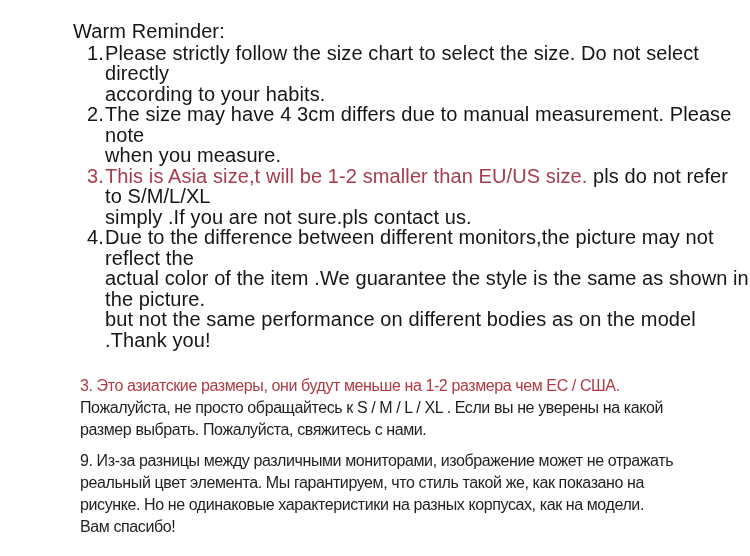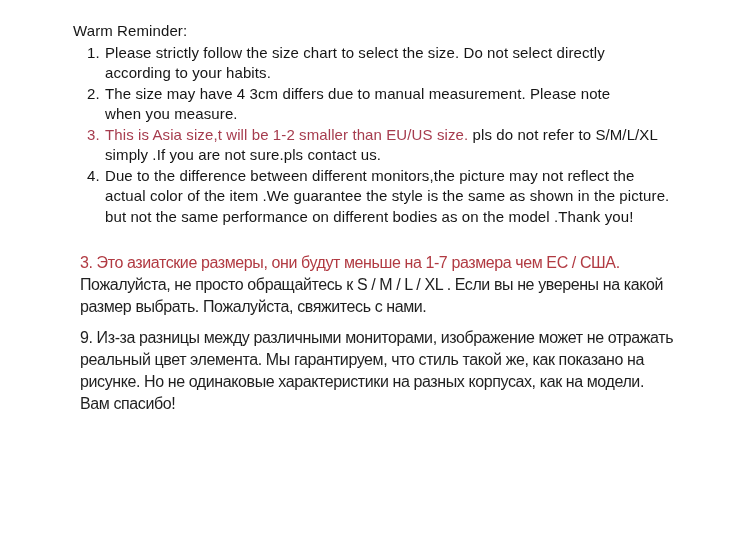--- a/index.html
+++ b/index.html
@@ -17,21 +17,21 @@
   }
   .page {
     position: relative;
     width: 750px;
     height: 556px;
   }
 
   
   .en-section {
     padding: 21px 0 0 73px;
-    font-size: 15px;
+    font-size: 20px;
     line-height: 20.5px;
     letter-spacing: 0.1px;
   }
   .en-title {
     margin: 0 0 1px 0;
     font-weight: normal;
   }
   .en-item {
     display: flex;
     padding-left: 14px;
@@ -92,21 +92,21 @@
           <span class="num">4.</span>
           <span class="body"><span class="">Due to the difference between different monitors,the picture may not reflect the
 actual color of the item .We guarantee the style is the same as shown in the picture.
 but not the same performance on different bodies as on the model .Thank you!</span></span>
         </div>
       </div>
   </section>
 
   <section class="ru-section">
     <div id="ru-items">
-        <div class="ru-item"><span class="red">3. Это азиатские размеры, они будут меньше на 1-7 размера чем ЕС / США.</span><span class="">
+        <div class="ru-item"><span class="red">3. Это азиатские размеры, они будут меньше на 1-2 размера чем ЕС / США.</span><span class="">
 Пожалуйста, не просто обращайтесь к S / M / L / XL . Если вы не уверены на какой
 размер выбрать. Пожалуйста, свяжитесь с нами.</span></div>
         <div class="ru-item"><span class="">9. Из-за разницы между различными мониторами, изображение может не отражать
 реальный цвет элемента. Мы гарантируем, что стиль такой же, как показано на
 рисунке. Но не одинаковые характеристики на разных корпусах, как на модели.
 Вам спасибо!</span></div>
       </div>
   </section>
 
 </div>

